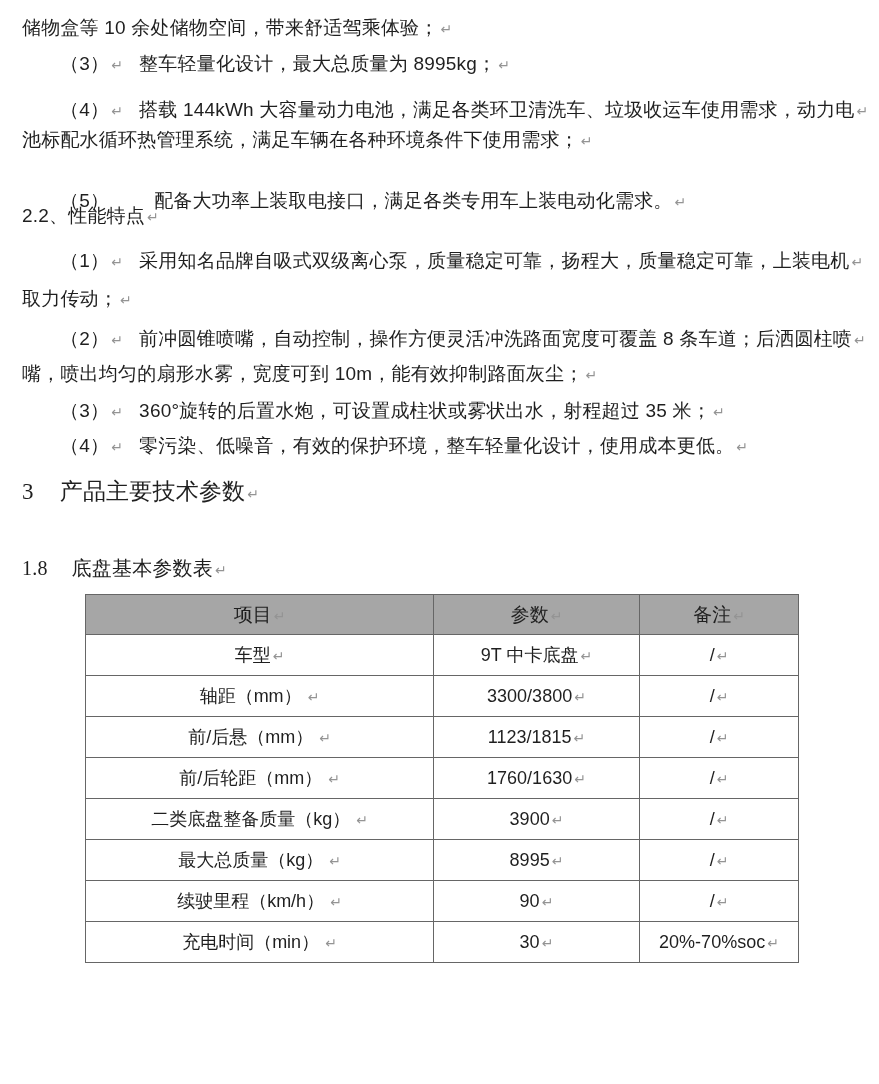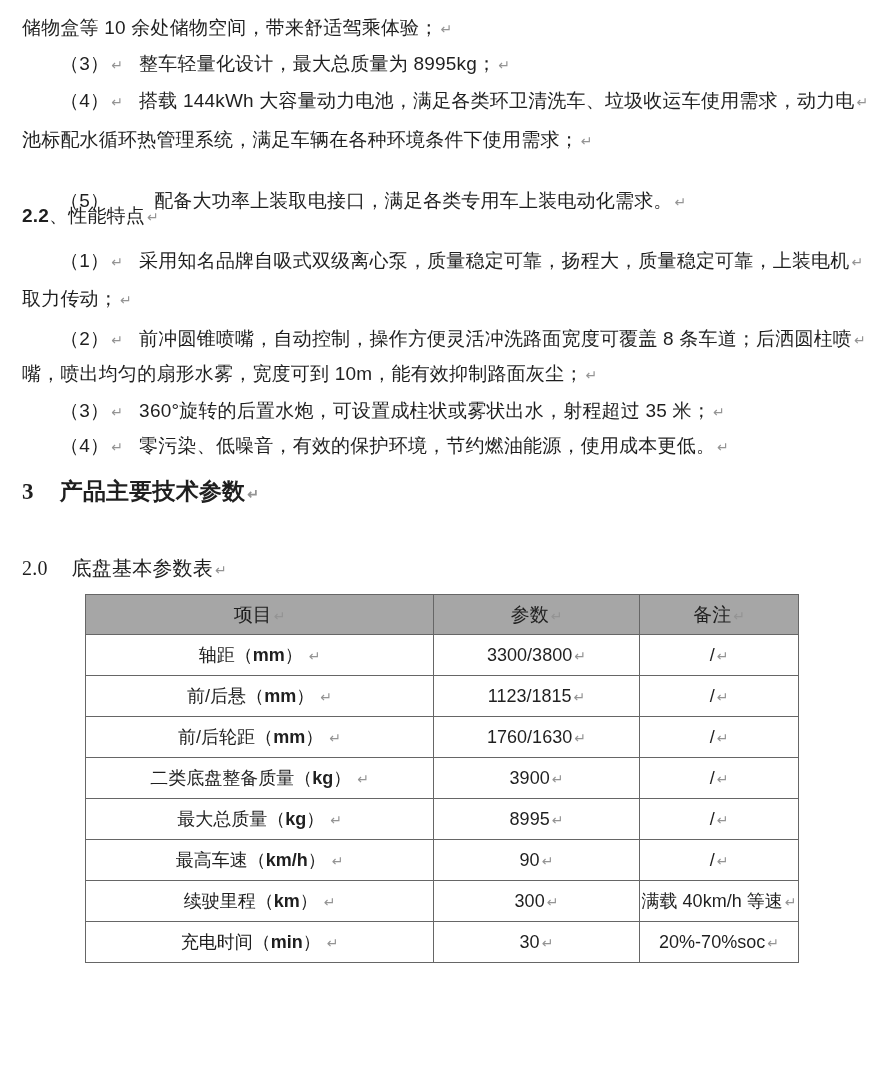--- a/index.html
+++ b/index.html
@@ -1,70 +1,75 @@
 <!DOCTYPE html>
 <html style="--page-bg: #ffffff; --text: #1f1f1f; --mark: #949494; --thbg: #a6a6a6; --border: #666666;"><head>
 <meta charset="utf-8">
 <style>
   html,body{margin:0;padding:0;background:#ffffff;}
   .page{
     position:relative;width:879px;height:1084px;background:var(--page-bg,#fff);
     color:var(--text,#1f1f1f);font-family:"Liberation Sans",sans-serif;overflow:hidden;
   }
   .line{position:absolute;white-space:nowrap;font-size:19px;line-height:23px;letter-spacing:.2px;}
-  .heading1{font-family:"Liberation Serif",serif;font-size:23px;font-weight:bold;}
+  .heading1{font-family:"Liberation Serif",serif;font-size:23px;}
   .heading2{font-family:"Liberation Serif",serif;font-size:20px;}
-  .b{font-weight:700;}
+  .b{font-weight:400;}
   .mark{color:var(--mark,#949494);font-size:14px;margin-left:2px;}
   .sp{display:inline-block;}
   .ptable{
     position:absolute;left:85px;top:594px;width:713px;
     border-collapse:collapse;table-layout:fixed;
   }
   .ptable th,.ptable td{
     border:1px solid var(--border,#666);text-align:center;vertical-align:middle;
     padding:0;font-weight:400;white-space:nowrap;overflow:hidden;
   }
   .ptable th{background:var(--thbg,#a6a6a6);height:39px;font-size:19px;}
   .ptable td{height:40px;font-size:18px;}
 </style>
 </head>
 <body>
 
 <div class="page">
   <div id="doc">
       <div class="line" style="left: 22px; top: 16px;"><span>储物盒等 10 余处储物空间，带来舒适驾乘体验；</span><span class="mark">↵</span></div>
       <div class="line" style="left: 60px; top: 52px;"><span>（3）</span><span class="mark">↵</span><span class="sp" style="width: 16px;"></span><span>整车轻量化设计，最大总质量为 8995kg；</span><span class="mark">↵</span></div>
-      <div class="line" style="left: 60px; top: 89px;"><span>（4）</span><span class="mark">↵</span><span class="sp" style="width: 16px;"></span><span>搭载 144kWh 大容量动力电池，满足各类环卫清洗车、垃圾收运车使用需求，动力电</span><span class="mark">↵</span></div>
+      <div class="line" style="left: 60px; top: 98px;"><span>（4）</span><span class="mark">↵</span><span class="sp" style="width: 16px;"></span><span>搭载 144kWh 大容量动力电池，满足各类环卫清洗车、垃圾收运车使用需求，动力电</span><span class="mark">↵</span></div>
       <div class="line" style="left: 22px; top: 128px;"><span>池标配水循环热管理系统，满足车辆在各种环境条件下使用需求；</span><span class="mark">↵</span></div>
       <div class="line" style="left: 60px; top: 165px; margin-top: 24px;"><span>（5）</span><span class="sp" style="width: 45px;"></span><span>配备大功率上装取电接口，满足各类专用车上装电动化需求。</span><span class="mark">↵</span></div>
       <div class="line" style="left: 22px; top: 204px;"><span class="b">2.2</span><span>、性能特点</span><span class="mark">↵</span></div>
       <div class="line" style="left: 60px; top: 249px;"><span>（1）</span><span class="mark">↵</span><span class="sp" style="width: 16px;"></span><span>采用知名品牌自吸式双级离心泵，质量稳定可靠，扬程大，质量稳定可靠，上装电机</span><span class="mark">↵</span></div>
       <div class="line" style="left: 22px; top: 287px;"><span>取力传动；</span><span class="mark">↵</span></div>
       <div class="line" style="left: 60px; top: 327px;"><span>（2）</span><span class="mark">↵</span><span class="sp" style="width: 16px;"></span><span>前冲圆锥喷嘴，自动控制，操作方便灵活冲洗路面宽度可覆盖 8 条车道；后洒圆柱喷</span><span class="mark">↵</span></div>
       <div class="line" style="left: 22px; top: 362px;"><span>嘴，喷出均匀的扇形水雾，宽度可到 10m，能有效抑制路面灰尘；</span><span class="mark">↵</span></div>
       <div class="line" style="left: 60px; top: 399px;"><span>（3）</span><span class="mark">↵</span><span class="sp" style="width: 16px;"></span><span>360°旋转的后置水炮，可设置成柱状或雾状出水，射程超过 35 米；</span><span class="mark">↵</span></div>
-      <div class="line" style="left: 60px; top: 434px;"><span>（4）</span><span class="mark">↵</span><span class="sp" style="width: 16px;"></span><span>零污染、低噪音，有效的保护环境，节约燃油能源，使用成本更低。</span><span class="mark">↵</span></div>
+      <div class="line" style="left: 60px; top: 434px;"><span>（4）</span><span class="mark">↵</span><span class="sp" style="width: 16px;"></span><span>零污染、低噪音，有效的保护环境，整车轻量化设计，使用成本更低。</span><span class="mark">↵</span></div>
       <div class="line heading1" style="left: 22px; top: 480px;"><span>3</span><span class="sp" style="width: 26px;"></span><span>产品主要技术参数</span><span class="mark">↵</span></div>
-      <div class="line heading2" style="left: 22px; top: 557px;"><span>2.0</span><span class="sp" style="width: 24px;"></span><span>底盘基本参数表</span><span class="mark">↵</span></div>
+      <div class="line heading2" style="left: 22px; top: 557px;"><span>1.8</span><span class="sp" style="width: 24px;"></span><span>底盘基本参数表</span><span class="mark">↵</span></div>
     </div>
   <table class="ptable">
     <colgroup>
       <col style="width:348px">
         <col style="width:206px">
         <col style="width:159px">
     </colgroup>
     <thead>
       <tr id="thead-row">
           <th><span>项目</span><span class="mark">↵</span></th>
           <th><span>参数</span><span class="mark">↵</span></th>
           <th><span>备注</span><span class="mark">↵</span></th>
         </tr>
     </thead>
     <tbody id="tbody">
+        <tr>
+          <td><span>车型</span><span class="mark">↵</span></td>
+          <td><span>9T 中卡底盘</span><span class="mark">↵</span></td>
+          <td><span>/</span><span class="mark">↵</span></td>
+        </tr>
         <tr>
           <td><span>轴距（</span><span class="b">mm</span><span>）</span><span class="sp" style="width: 4px;"></span><span class="mark">↵</span></td>
           <td><span>3300/3800</span><span class="mark">↵</span></td>
           <td><span>/</span><span class="mark">↵</span></td>
         </tr>
         <tr>
           <td><span>前/后悬（</span><span class="b">mm</span><span>）</span><span class="sp" style="width: 4px;"></span><span class="mark">↵</span></td>
           <td><span>1123/1815</span><span class="mark">↵</span></td>
           <td><span>/</span><span class="mark">↵</span></td>
         </tr>
@@ -77,28 +82,23 @@
           <td><span>二类底盘整备质量（</span><span class="b">kg</span><span>）</span><span class="sp" style="width: 4px;"></span><span class="mark">↵</span></td>
           <td><span>3900</span><span class="mark">↵</span></td>
           <td><span>/</span><span class="mark">↵</span></td>
         </tr>
         <tr>
           <td><span>最大总质量（</span><span class="b">kg</span><span>）</span><span class="sp" style="width: 4px;"></span><span class="mark">↵</span></td>
           <td><span>8995</span><span class="mark">↵</span></td>
           <td><span>/</span><span class="mark">↵</span></td>
         </tr>
         <tr>
-          <td><span>最高车速（</span><span class="b">km/h</span><span>）</span><span class="sp" style="width: 4px;"></span><span class="mark">↵</span></td>
+          <td><span>续驶里程（</span><span class="b">km/h</span><span>）</span><span class="sp" style="width: 4px;"></span><span class="mark">↵</span></td>
           <td><span>90</span><span class="mark">↵</span></td>
           <td><span>/</span><span class="mark">↵</span></td>
-        </tr>
-        <tr>
-          <td><span>续驶里程（</span><span class="b">km</span><span>）</span><span class="sp" style="width: 4px;"></span><span class="mark">↵</span></td>
-          <td><span>300</span><span class="mark">↵</span></td>
-          <td><span>满载 40km/h 等速</span><span class="mark">↵</span></td>
         </tr>
         <tr>
           <td><span>充电时间（</span><span class="b">min</span><span>）</span><span class="sp" style="width: 4px;"></span><span class="mark">↵</span></td>
           <td><span>30</span><span class="mark">↵</span></td>
           <td><span>20%-70%soc</span><span class="mark">↵</span></td>
         </tr>
       </tbody>
   </table>
 </div>
 

